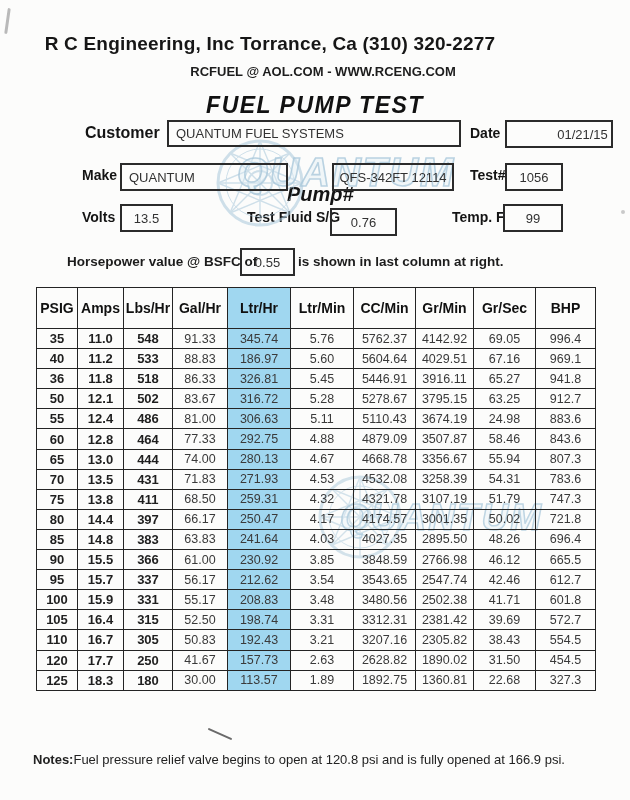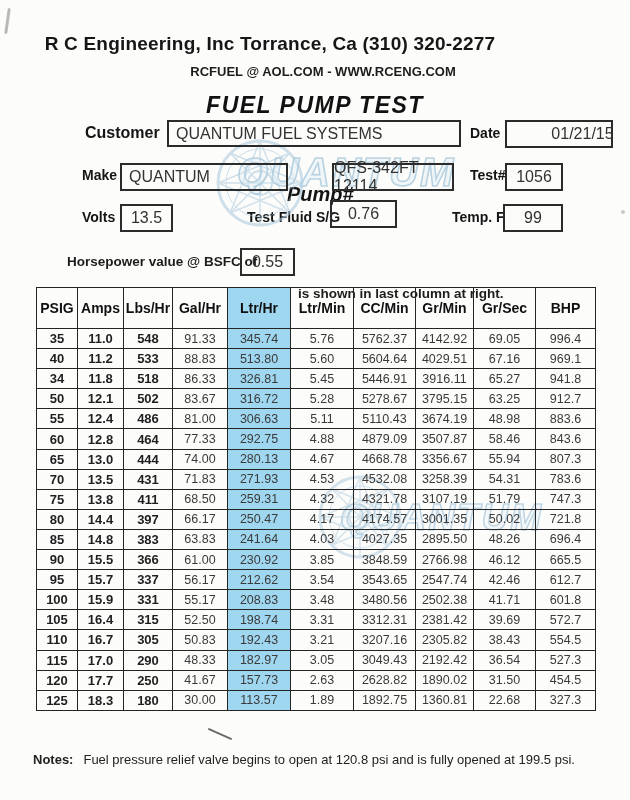--- a/index.html
+++ b/index.html
@@ -13,56 +13,56 @@
   .abs{position:absolute;}
   
   .company-line{top:33px;left:0;width:540px;text-align:center;font-size:19px;font-weight:bold;letter-spacing:.2px;color:#161616;}
   .contact-line{top:64px;left:0;width:630px;text-align:center;font-size:13px;font-weight:bold;color:#1d1d1d;padding-left:8px;}
   .doc-title{top:92px;left:0;width:630px;text-align:center;font-size:23px;font-weight:bold;font-style:italic;letter-spacing:1.5px;color:#111;}
   
   .flabel{font-weight:bold;color:#141414;white-space:nowrap;}
   .fbox{
     border:2px solid #2b2b2b;background:transparent;
     display:flex;align-items:center;justify-content:center;
-    font-size:16px;color:#323232;z-index:3;
+    font-size:13px;color:#323232;z-index:3;
   }
   .fbox.left{justify-content:flex-start;padding-left:7px;}
   .lbl-customer{top:124px;left:85px;font-size:16px;}
   .box-customer{top:120px;left:167px;width:283px;height:23px;}
   .lbl-date{top:125px;left:470px;font-size:14px;}
   .box-date{top:120px;left:505px;width:57px;height:24px;padding-left:47px;}
   .lbl-make{top:167px;left:82px;font-size:14px;}
   .box-make{top:163px;left:120px;width:157px;height:24px;}
   .lbl-pump{top:183px;left:287px;font-size:20px;font-style:italic;}
   .box-pump{top:163px;left:332px;width:118px;height:24px;}
   .lbl-test{top:167px;left:470px;font-size:14px;}
   .box-test{top:163px;left:505px;width:54px;height:24px;}
   .lbl-volts{top:209px;left:82px;font-size:14px;}
   .box-volts{top:204px;left:120px;width:49px;height:24px;}
   .lbl-fluid{top:209px;left:247px;font-size:14px;}
-  .box-fluid{top:200px;left:330px;width:63px;height:24px;text-align:center;}
+  .box-fluid{top:208px;left:330px;width:63px;height:24px;text-align:center;}
   .lbl-temp{top:209px;left:452px;font-size:14px;}
   .box-temp{top:204px;left:503px;width:56px;height:24px;}
   .bsfc-prefix{top:254px;left:67px;font-size:13.5px;font-weight:bold;}
   .box-bsfc{top:248px;left:240px;width:51px;height:24px;}
-  .bsfc-suffix{top:254px;left:298px;font-size:13.5px;font-weight:bold;margin-top:32px;}
+  .bsfc-suffix{top:254px;left:298px;font-size:13.5px;font-weight:bold;}
   
   .test-table-wrap{top:287px;left:36px;z-index:2;}
   table.test-table{border-collapse:collapse;table-layout:fixed;background:transparent;}
   table.test-table th, table.test-table td{
     border:1.5px solid #242424;text-align:center;vertical-align:middle;
     padding:0;overflow:hidden;white-space:nowrap;
   }
   table.test-table th{height:40px;font-size:14px;font-weight:bold;color:#101010;}
   table.test-table td{height:19.1px;font-size:12.5px;color:#3a3a3a;}
   table.test-table td.b{font-weight:bold;color:#1f1f1f;font-size:13px;}
   table.test-table .hl{background:#a0d7f0;margin-top:48px;}
   
   .notes-line{top:752px;left:33px;font-size:13px;color:#222;width:580px;}
-  .notes-line b{margin-right:10px;}
+  .notes-line b{}
   
   .wm{z-index:1;pointer-events:none;}
   .wm-1{top:128px;left:205px;}
   .wm-2{top:462px;left:318px;}
   
   .pen-mark{top:733px;left:207px;width:26px;height:2px;background:#6a6a6a;transform:rotate(24deg);border-radius:2px;z-index:4;}
   .speck-tl{top:8px;left:6px;width:3px;height:26px;background:#b9b9b9;border-radius:2px;transform:rotate(8deg);}
   .speck-r{top:210px;left:621px;width:4px;height:4px;background:#c9c9c9;border-radius:50%;}
 </style>
 </head>
@@ -176,29 +176,29 @@
           <td>5762.37</td>
           <td>4142.92</td>
           <td>69.05</td>
           <td>996.4</td>
         </tr>
         <tr>
           <td class="b">40</td>
           <td class="b">11.2</td>
           <td class="b">533</td>
           <td>88.83</td>
-          <td class="hl">513.80</td>
+          <td class="hl">186.97</td>
           <td>5.60</td>
           <td>5604.64</td>
           <td>4029.51</td>
           <td>67.16</td>
           <td>969.1</td>
         </tr>
         <tr>
-          <td class="b">34</td>
+          <td class="b">36</td>
           <td class="b">11.8</td>
           <td class="b">518</td>
           <td>86.33</td>
           <td class="hl">326.81</td>
           <td>5.45</td>
           <td>5446.91</td>
           <td>3916.11</td>
           <td>65.27</td>
           <td>941.8</td>
         </tr>
@@ -216,21 +216,21 @@
         </tr>
         <tr>
           <td class="b">55</td>
           <td class="b">12.4</td>
           <td class="b">486</td>
           <td>81.00</td>
           <td class="hl">306.63</td>
           <td>5.11</td>
           <td>5110.43</td>
           <td>3674.19</td>
-          <td>48.98</td>
+          <td>24.98</td>
           <td>883.6</td>
         </tr>
         <tr>
           <td class="b">60</td>
           <td class="b">12.8</td>
           <td class="b">464</td>
           <td>77.33</td>
           <td class="hl">292.75</td>
           <td>4.88</td>
           <td>4879.09</td>
@@ -352,32 +352,20 @@
           <td class="b">305</td>
           <td>50.83</td>
           <td class="hl">192.43</td>
           <td>3.21</td>
           <td>3207.16</td>
           <td>2305.82</td>
           <td>38.43</td>
           <td>554.5</td>
         </tr>
         <tr>
-          <td class="b">115</td>
-          <td class="b">17.0</td>
-          <td class="b">290</td>
-          <td>48.33</td>
-          <td class="hl">182.97</td>
-          <td>3.05</td>
-          <td>3049.43</td>
-          <td>2192.42</td>
-          <td>36.54</td>
-          <td>527.3</td>
-        </tr>
-        <tr>
           <td class="b">120</td>
           <td class="b">17.7</td>
           <td class="b">250</td>
           <td>41.67</td>
           <td class="hl">157.73</td>
           <td>2.63</td>
           <td>2628.82</td>
           <td>1890.02</td>
           <td>31.50</td>
           <td>454.5</td>
@@ -392,18 +380,18 @@
           <td>1892.75</td>
           <td>1360.81</td>
           <td>22.68</td>
           <td>327.3</td>
         </tr>
       </tbody>
   </table>
 </div>
 
 <div class="abs notes-line">
-  <b>Notes:</b><span>Fuel pressure relief valve begins to open at 120.8 psi and is fully opened at 199.5 psi.</span>
+  <b>Notes:</b><span>Fuel pressure relief valve begins to open at 120.8 psi and is fully opened at 166.9 psi.</span>
 </div>
 
 <div class="abs pen-mark"></div>
 <div class="abs speck-tl"></div>
 <div class="abs speck-r"></div>
 
 </body></html>

